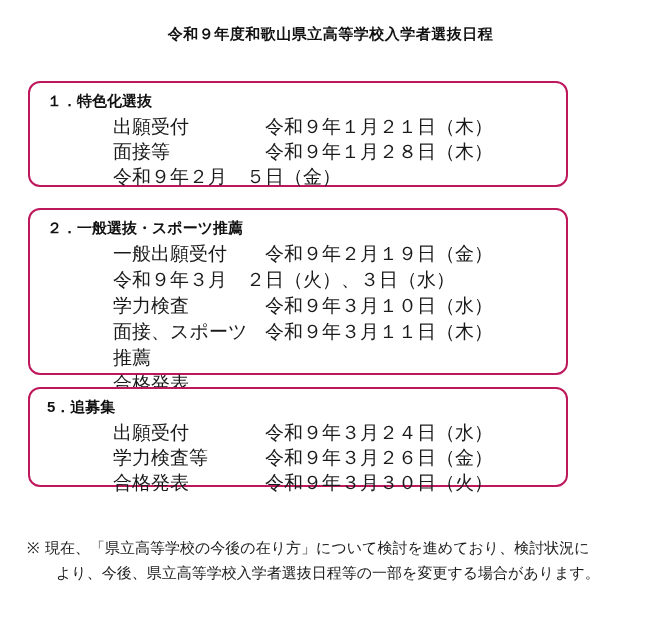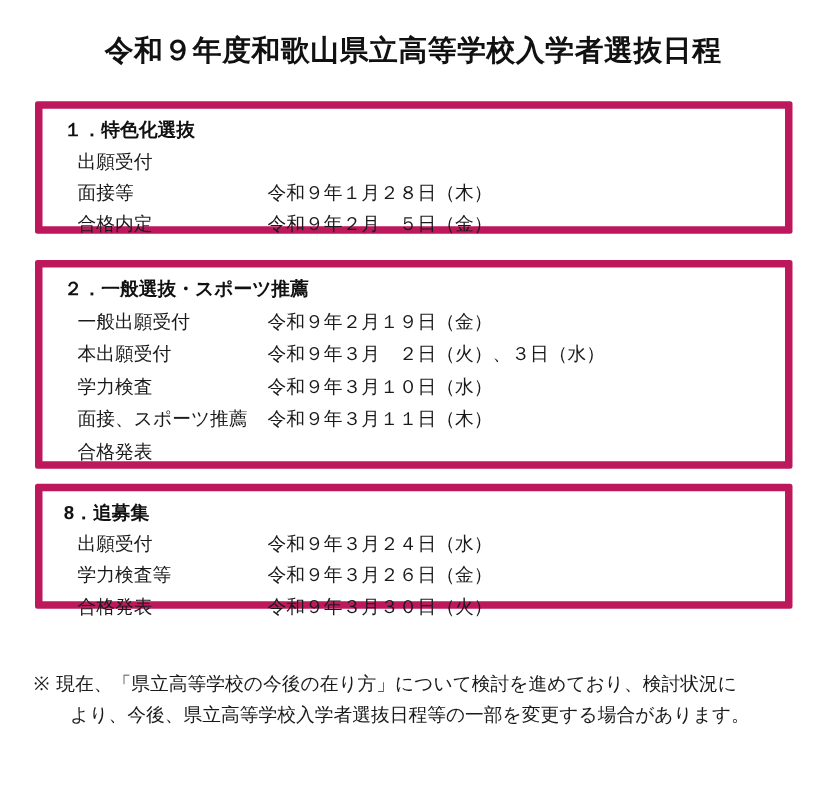--- a/index.html
+++ b/index.html
@@ -14,49 +14,49 @@
     overflow: hidden;
   }
   .title {
     position: absolute;
     top: 25px;
     left: 0;
     width: 100%;
     text-align: center;
     font-family: "Liberation Sans", sans-serif;
     font-weight: bold;
-    font-size: 23px;
+    font-size: 15px;
     letter-spacing: 0.5px;
     color: #111111;
   }
   .box {
     position: absolute;
     left: 28px;
-    width: 606px;
-    border: 6px solid #be185d;
-    border-radius: 2px;
+    width: 540px;
+    border: 2px solid #be185d;
+    border-radius: 12px;
     background: #ffffff;
     padding-top: 6px;
   }
   .box1 { top: 81px;  height: 106px; }
   .box2 { top: 208px; height: 167px; }
   .box3 { top: 387px; height: 100px; }
   .box-heading {
     margin: 2px 0 3px 17px;
     font-family: "Liberation Sans", sans-serif;
     font-weight: bold;
     font-size: 15px;
     color: #111111;
     line-height: 20px;
   }
   .row {
     display: flex;
-    margin-left: 28px;
+    margin-left: 83px;
     line-height: 25px;
-    font-size: 15px;
+    font-size: 19px;
   }
   .box2 .row { line-height: 26px; }
   .row-label { width: 152px; flex: 0 0 152px; }
   .row-date  { flex: 1; }
   .note {
     position: absolute;
     top: 536px;
     left: 27px;
     width: 614px;
     display: flex;
@@ -71,56 +71,55 @@
 <body>
 
 <div class="page">
 
   <h1 class="title">令和９年度和歌山県立高等学校入学者選抜日程</h1>
 
   <section class="box box1">
     <div class="box-heading">１．特色化選抜</div>
     <div class="row">
       <span class="row-label">出願受付</span>
+      <span class="row-date">令和９年１月２１日（木）</span>
     </div>
     <div class="row">
       <span class="row-label">面接等</span>
       <span class="row-date">令和９年１月２８日（木）</span>
     </div>
     <div class="row">
-      <span class="row-label">合格内定</span>
       <span class="row-date">令和９年２月　５日（金）</span>
     </div>
   </section>
 
   <section class="box box2">
     <div class="box-heading">２．一般選抜・スポーツ推薦</div>
     <div class="row">
       <span class="row-label">一般出願受付</span>
       <span class="row-date">令和９年２月１９日（金）</span>
     </div>
     <div class="row">
-      <span class="row-label">本出願受付</span>
       <span class="row-date">令和９年３月　２日（火）、３日（水）</span>
     </div>
     <div class="row">
       <span class="row-label">学力検査</span>
       <span class="row-date">令和９年３月１０日（水）</span>
     </div>
     <div class="row">
       <span class="row-label">面接、スポーツ推薦</span>
       <span class="row-date">令和９年３月１１日（木）</span>
     </div>
     <div class="row">
       <span class="row-label">合格発表</span>
     </div>
   </section>
 
   <section class="box box3">
-    <div class="box-heading">8．追募集</div>
+    <div class="box-heading">5．追募集</div>
     <div class="row">
       <span class="row-label">出願受付</span>
       <span class="row-date">令和９年３月２４日（水）</span>
     </div>
     <div class="row">
       <span class="row-label">学力検査等</span>
       <span class="row-date">令和９年３月２６日（金）</span>
     </div>
     <div class="row">
       <span class="row-label">合格発表</span>

